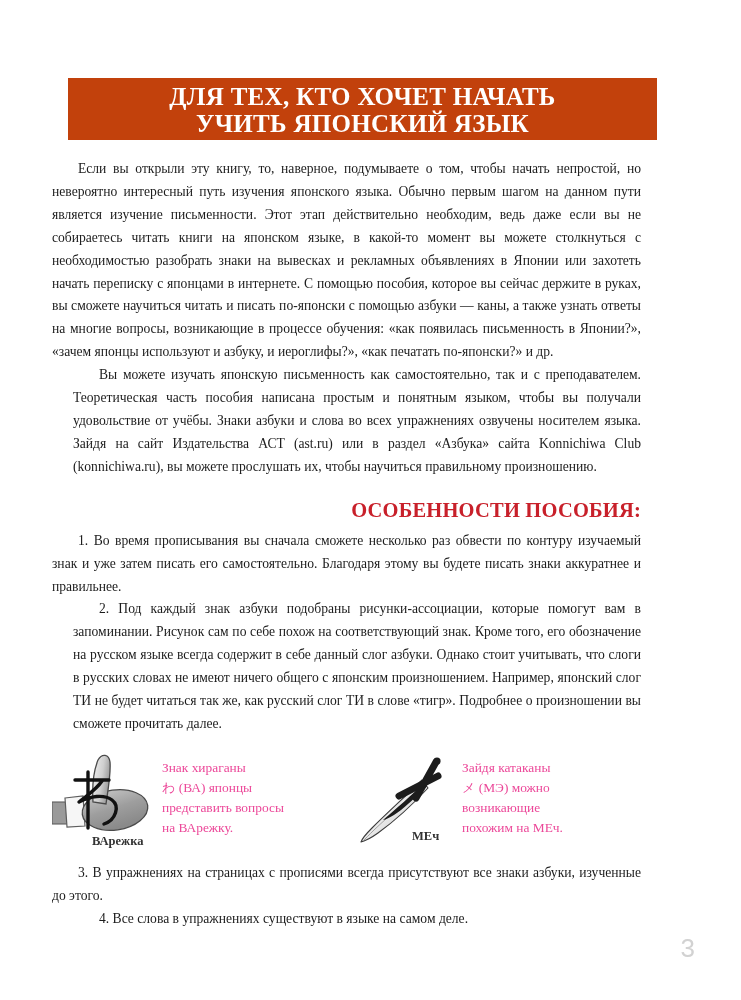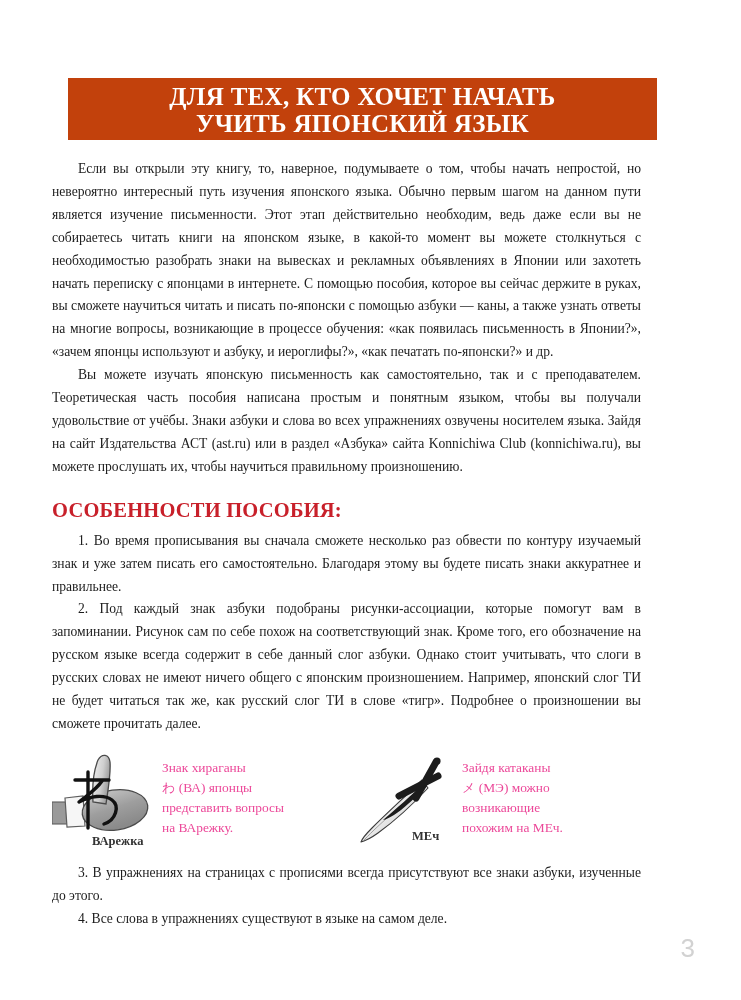--- a/index.html
+++ b/index.html
@@ -61,26 +61,27 @@
     margin: 0;
     font-size: 13.6px;
     line-height: 22.9px;
     text-align: justify;
     text-indent: 26px;
     hyphens: none;
     color: #1c1c1c;
   }
   p.body + p.body {
     margin-top: 0px;
+    margin-left: 21px;
   }
 
   
   .section-heading {
     margin: 19px 0 8px 0;
-    text-align: left;
+    text-align: right;
     color: #C8202A;
     font-weight: bold;
     font-size: 20.5px;
     line-height: 24px;
     letter-spacing: 0.2px;
   }
 
   .list-block {
     margin-top: 2px;
   }

